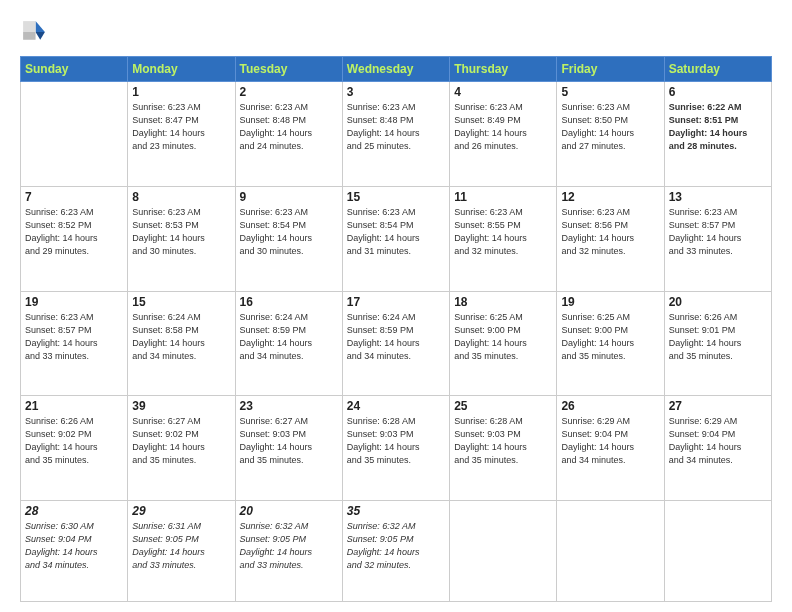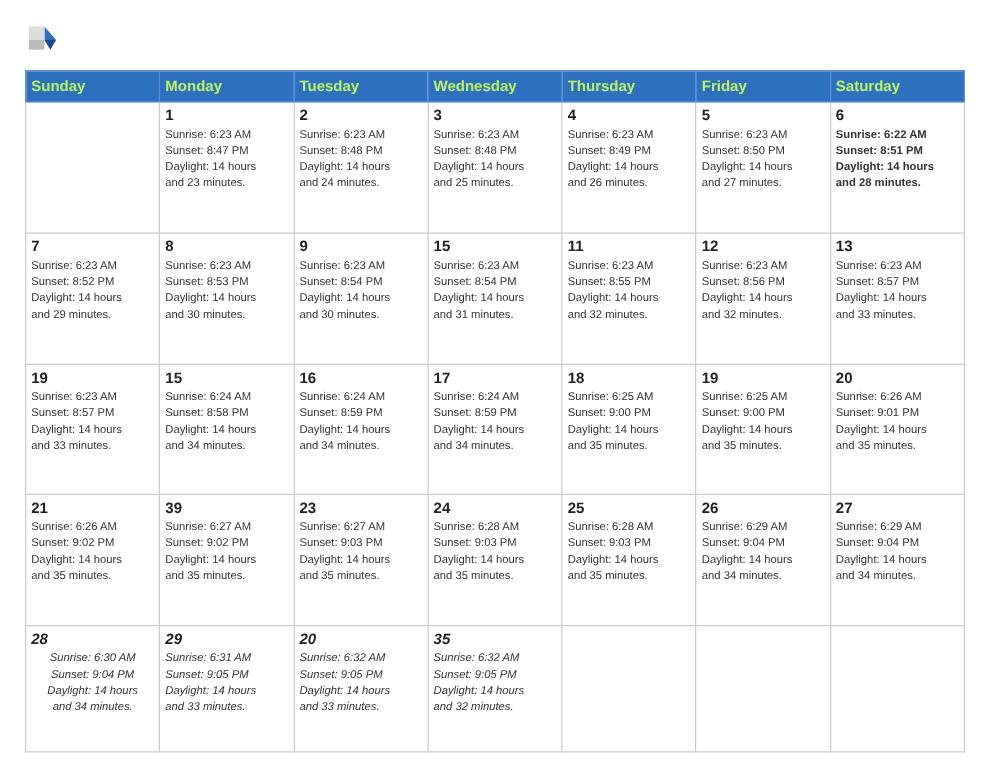--- a/index.html
+++ b/index.html
@@ -327,21 +327,21 @@
             <div class="day-num">27</div>
             <div class="day-info" style="white-space: pre-line;">Sunrise: 6:29 AM
 Sunset: 9:04 PM
 Daylight: 14 hours
 and 34 minutes.</div>
           </td>
         </tr>
         <tr>
           <td>
             <div class="day-num">28</div>
-            <div class="day-info" style="white-space: pre-line; text-align: center;">Sunrise: 6:30 AM
+            <div class="day-info" style="white-space: pre-line;">Sunrise: 6:30 AM
 Sunset: 9:04 PM
 Daylight: 14 hours
 and 34 minutes.</div>
           </td>
           <td>
             <div class="day-num">29</div>
             <div class="day-info" style="white-space: pre-line;">Sunrise: 6:31 AM
 Sunset: 9:05 PM
 Daylight: 14 hours
 and 33 minutes.</div>

